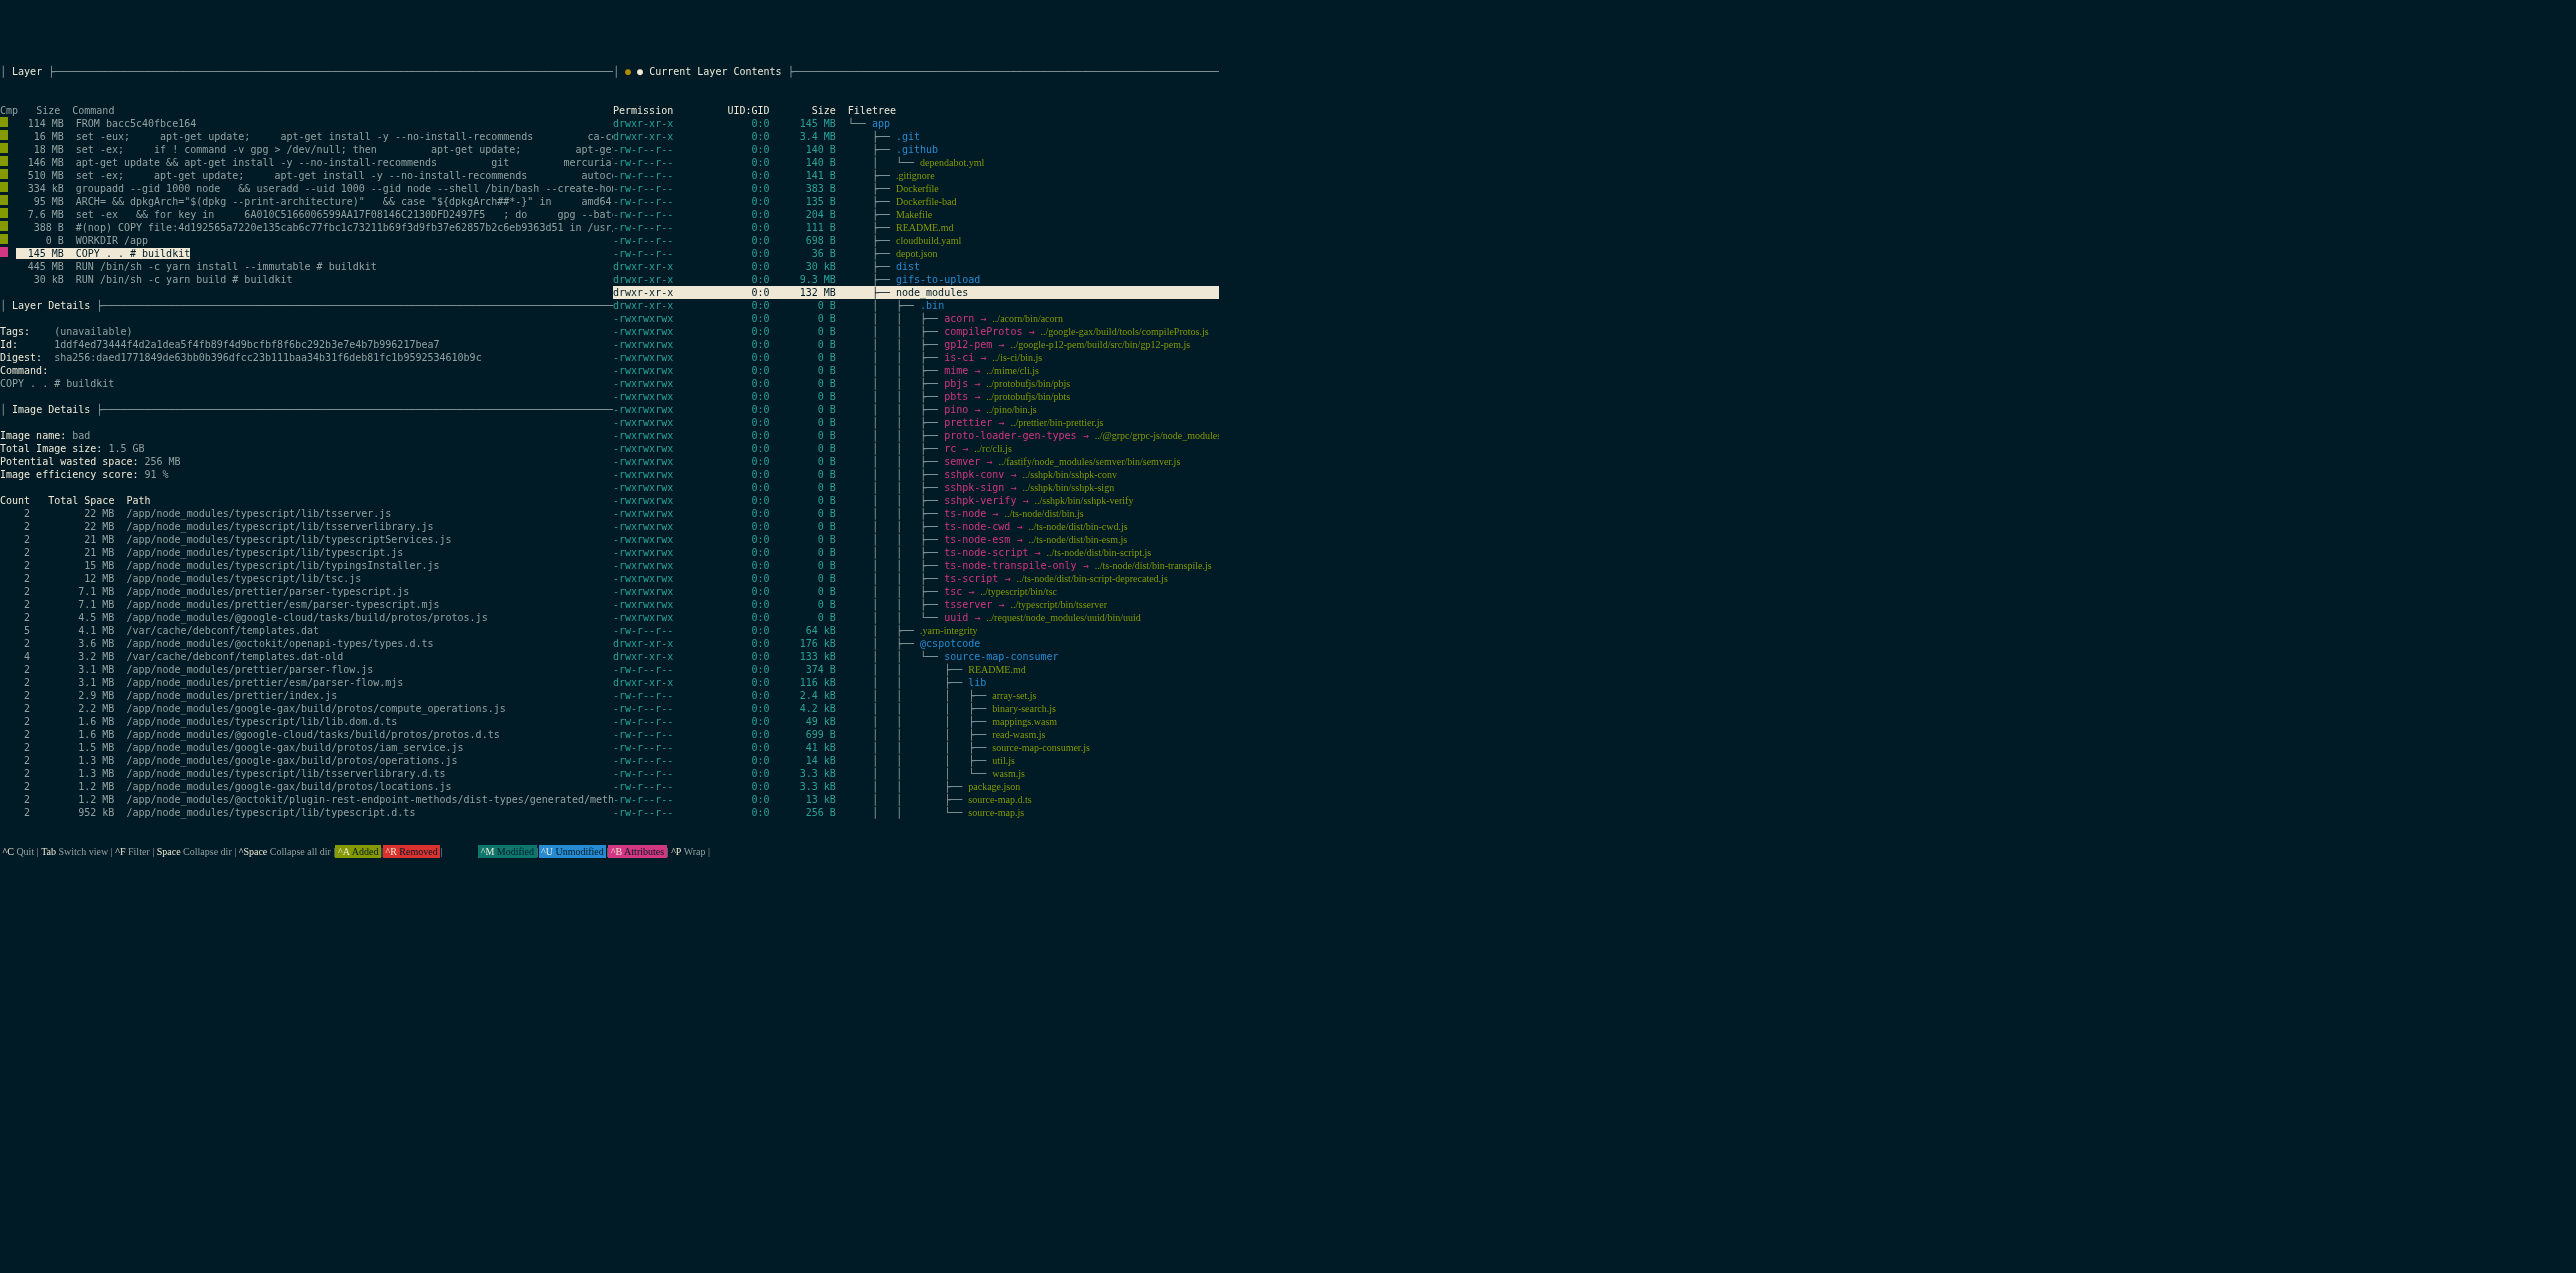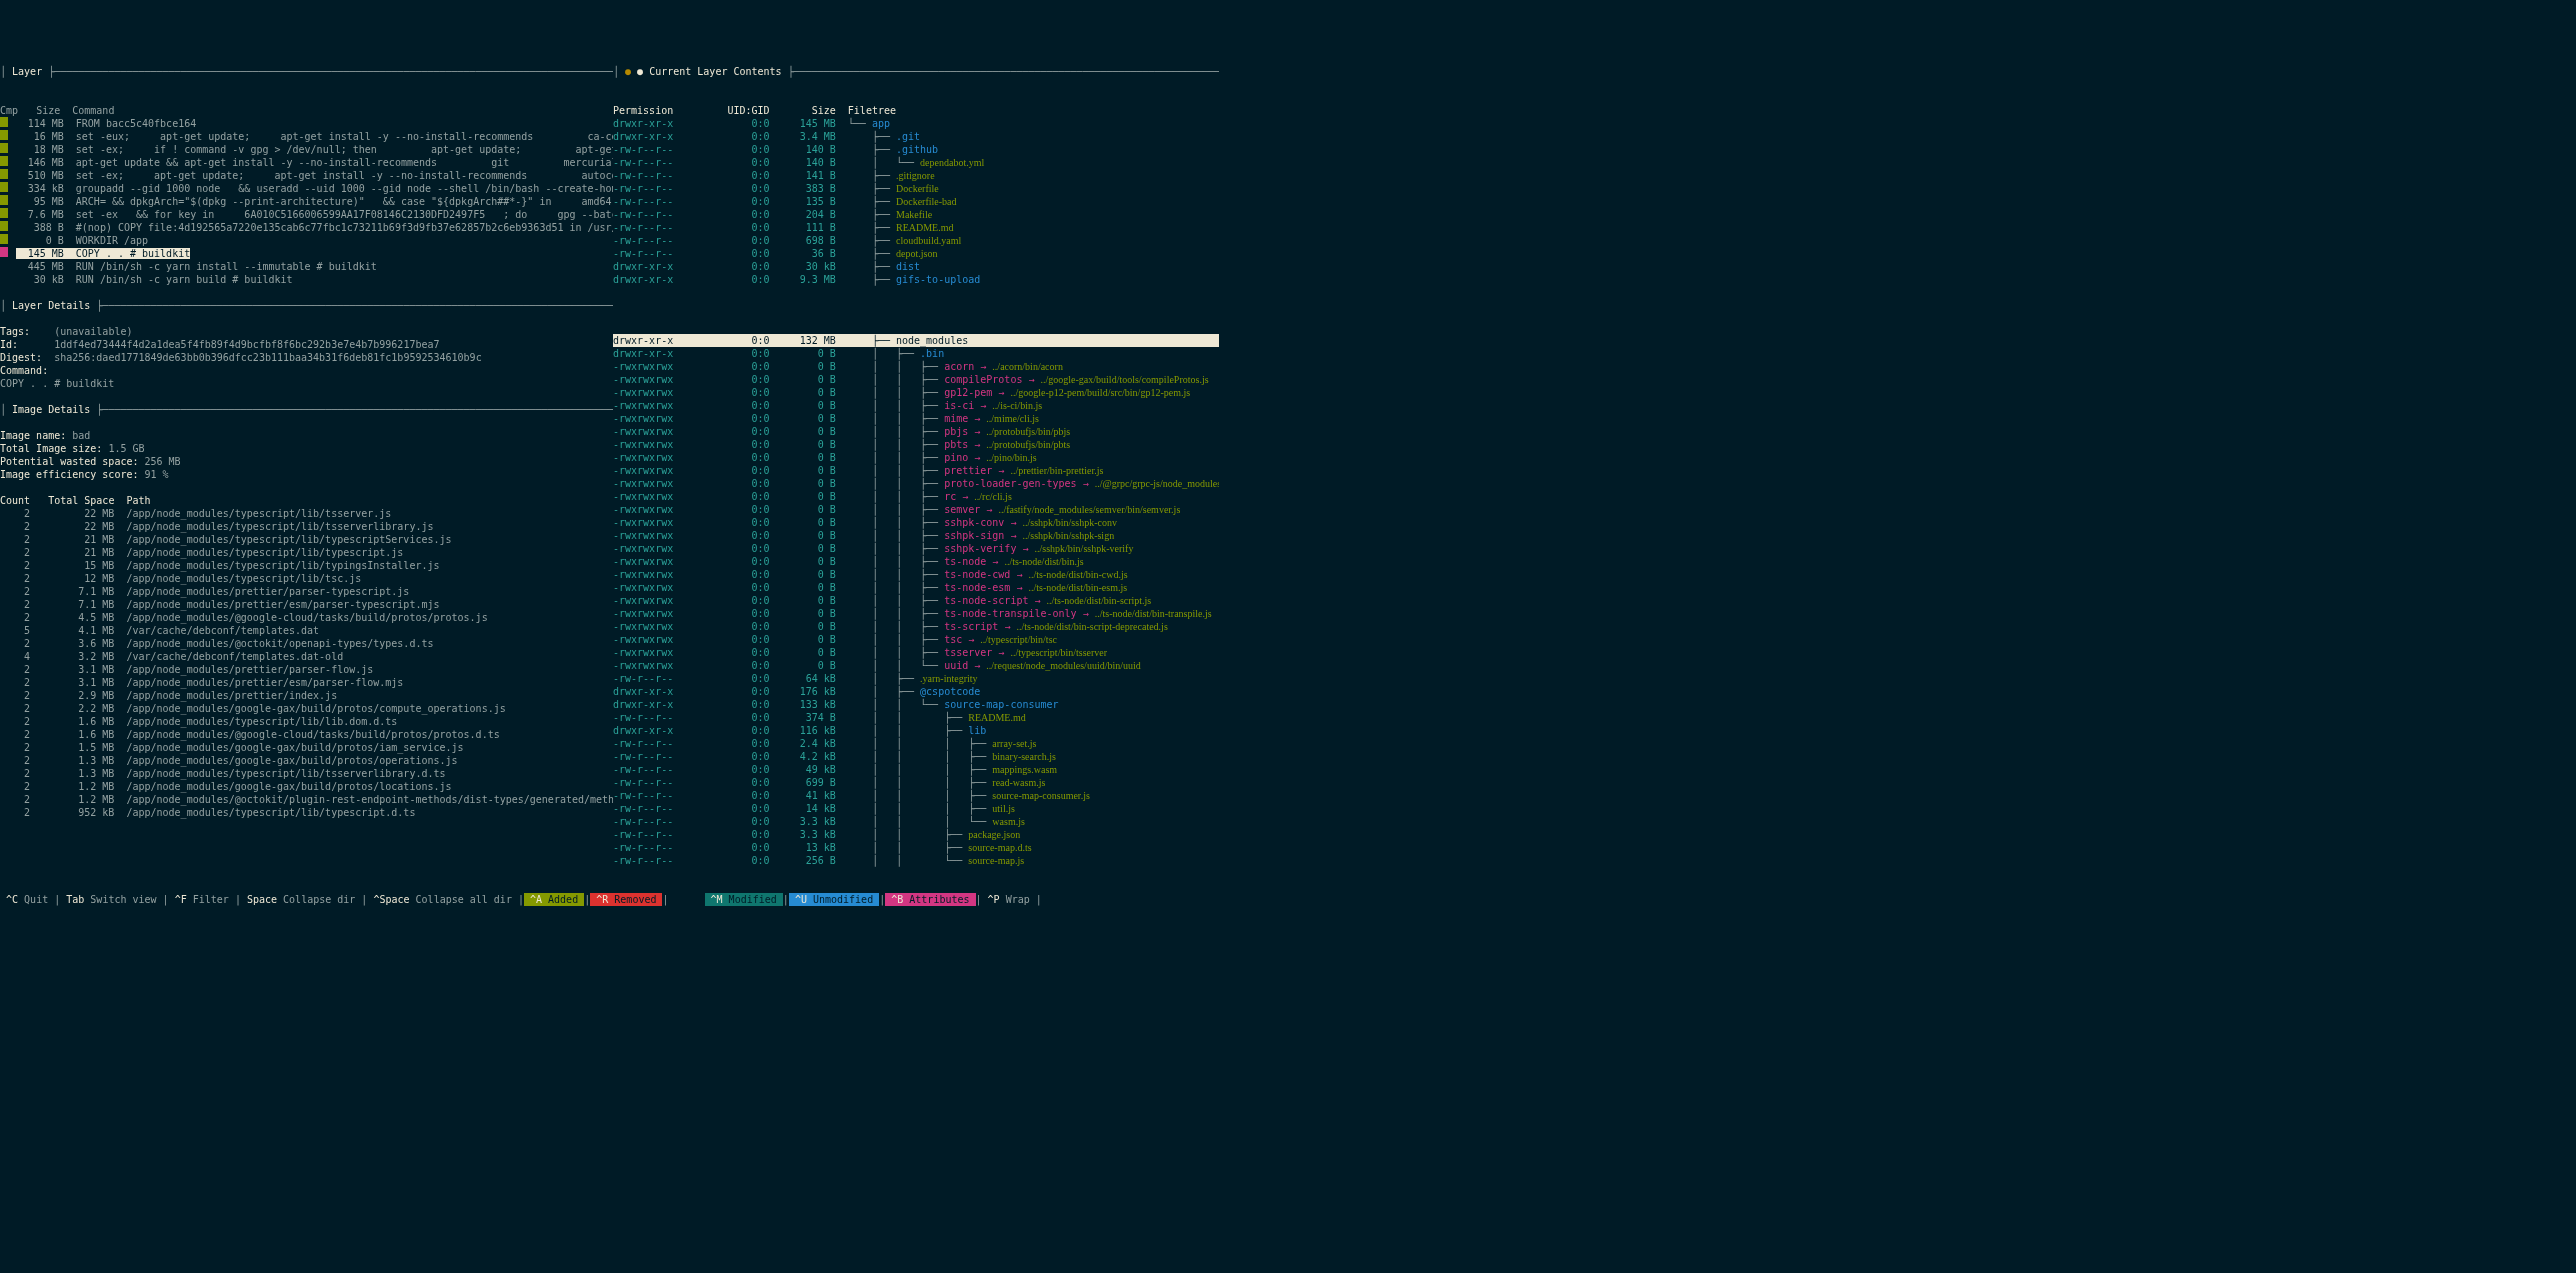--- a/index.html
+++ b/index.html
@@ -11,22 +11,22 @@
     line-height: 1.3;
     white-space: pre;
     overflow: hidden;
   }
   .wrap { width: 1219px; }
   .row { display: flex; }
   .left { width: 613px; overflow: hidden; }
   .right { flex: 1; overflow: hidden; }
   .cyan { color: #2aa198; }
   .white { color: #eee8d5; }
-  .hl { background: #eee8d5; color: #001b26; margin-top: 48px; }
-  .footer { display: flex; }
+  .hl { background: #eee8d5; color: #001b26; }
+  .footer { display: flex; font-family: Liberation Serif, serif; }
   .footer span { display: inline-block; }
   .f-norm { background: #001b26; color: #93a1a1; }
   .f-key { color: #eee8d5; }
   .f-green { background: #859900; color: #001b26; }
   .f-red { background: #dc322f; color: #001b26; text-align: center; }
   .f-orange { background: #0f766e; color: #001b26; margin-left: 36px; }
   .f-blue { background: #268bd2; color: #001b26; }
   .f-magenta { background: #d33682; color: #001b26; }
   .cmp-g { background: #859900; display:inline-block; width:7.8px; height:1em; vertical-align:top;}
   .cmp-m { background: #d33682; display:inline-block; width:7.8px; height:1em; vertical-align:top;}

